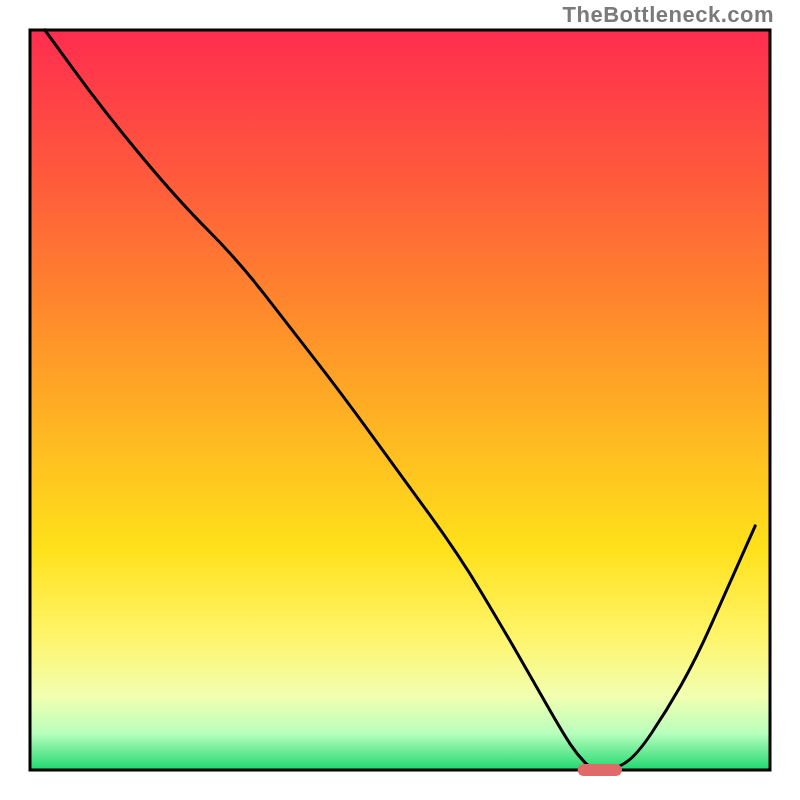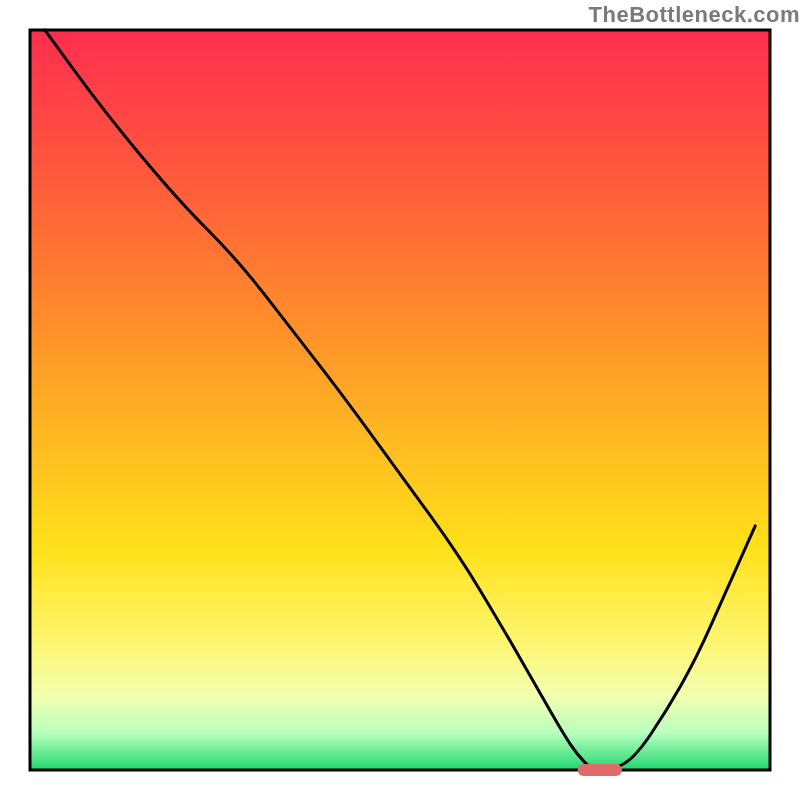--- a/index.html
+++ b/index.html
@@ -11,21 +11,21 @@
     font-family: Arial, sans-serif;
   }
   .stage {
     position: relative;
     width: 800px;
     height: 800px;
   }
   .watermark {
     position: absolute;
     top: 2px;
-    right: 0;
+    right: 26px;
     font-size: 22px;
     font-weight: bold;
     color: #7a7a7a;
     letter-spacing: 0.5px;
   }
   svg {
     position: absolute;
     top: 0;
     left: 0;
   }

